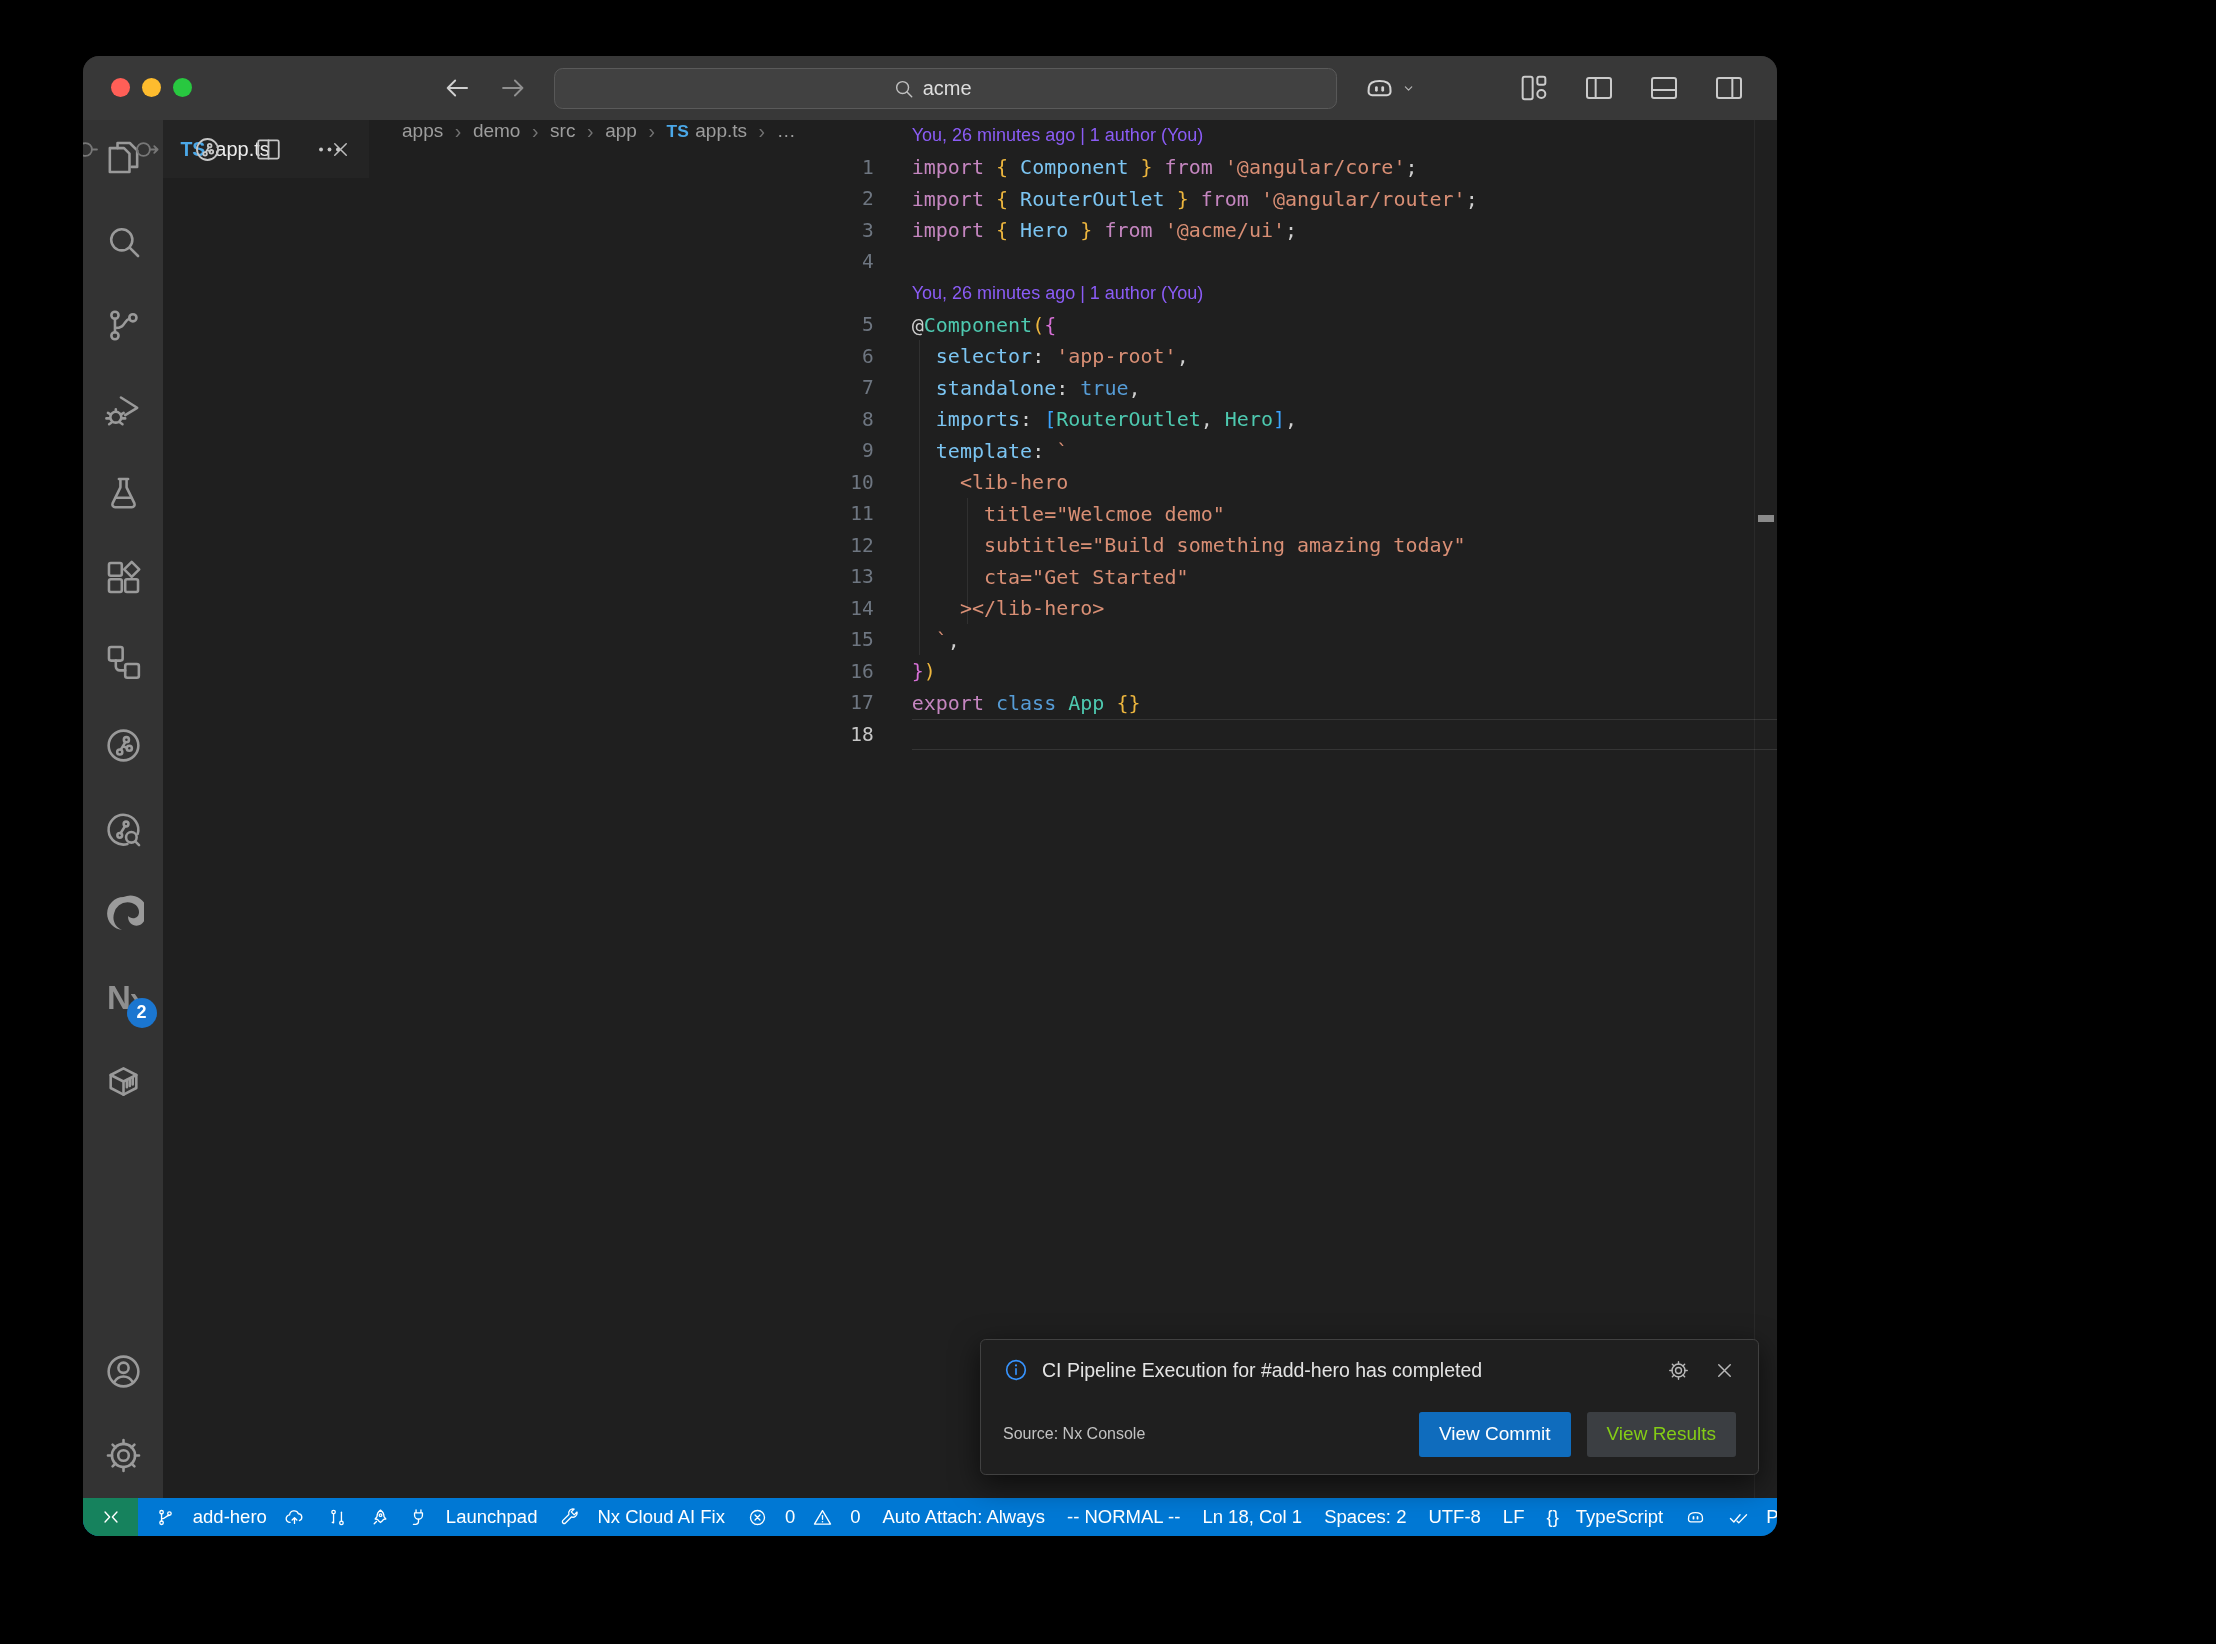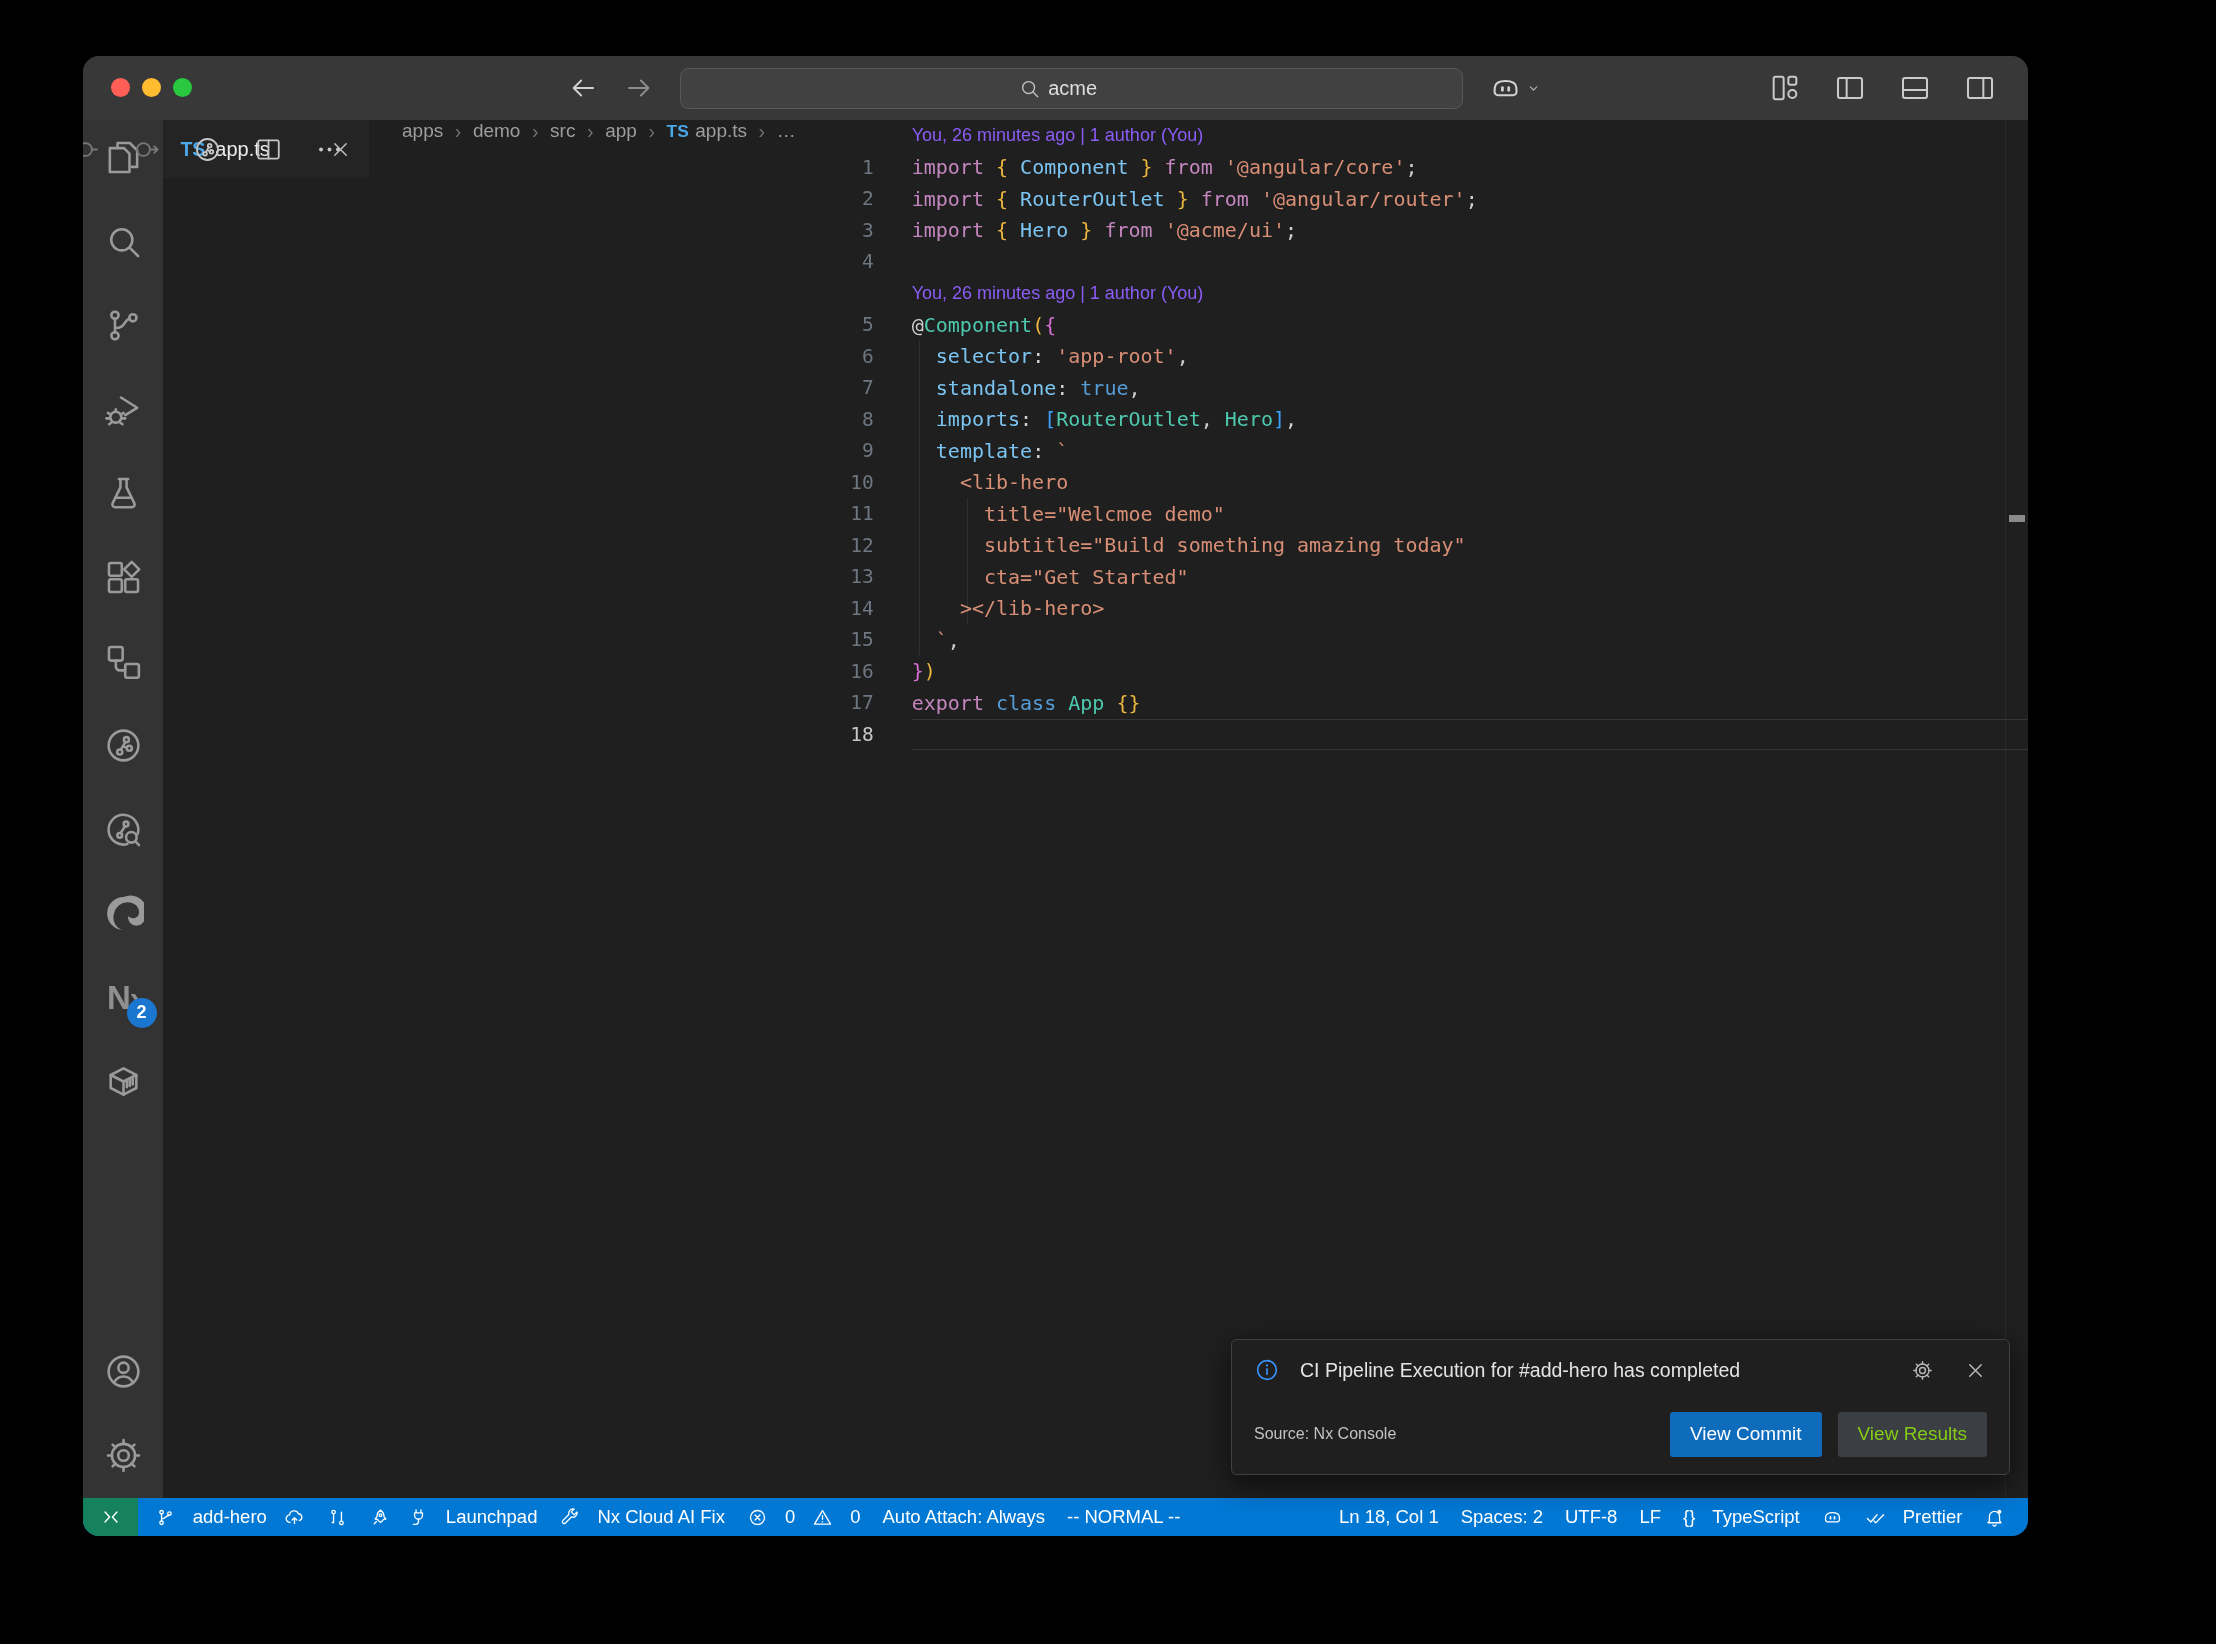--- a/index.html
+++ b/index.html
@@ -1,17 +1,17 @@
 <!DOCTYPE html>
 <html style="font-size:11.6px"><head>
 <meta charset="utf-8">
 <style>
   html,body{margin:0;padding:0;background:#000;}
   .screen{position:relative;width:2216px;height:1645px;background:#000;overflow:hidden;font-family:"Liberation Sans",sans-serif;}
-  .window{position:absolute;left:83px;top:56px;width:1945px;height:1480px;border-radius:16px;overflow:hidden;background:#1f1f1f;box-shadow:0 14.5px 58px rgba(0,0,0,.8);}
+  .window{position:absolute;left:83px;top:56px;width:1694px;height:1480px;border-radius:16px;overflow:hidden;background:#1f1f1f;box-shadow:0 14.5px 58px rgba(0,0,0,.8);}
   svg{display:block;width:100%;height:100%;}
 
   
   .titlebar{position:relative;height:64px;background:#383838;flex:none;}
   .traffic{position:absolute;left:27.5px;top:22.4px;display:flex;gap:12.3px;}
   .dot{width:19px;height:19px;border-radius:50%;}
   .tb-center{position:absolute;left:50%;top:0;height:64px;transform:translateX(-50%);display:flex;align-items:center;gap:26px;}
   .nav-ic{width:30px;height:30px;color:#d0d0d0;}
   .searchbox{width:783px;height:41px;background:#414141;border:1.4px solid #5a5a5a;border-radius:8.7px;display:flex;align-items:center;justify-content:center;gap:7.2px;box-sizing:border-box;}
   .search-ic{width:23px;height:23px;color:#c0c0c0;}
@@ -62,21 +62,21 @@
   .statusbar{height:38px;background:#0078d4;display:flex;align-items:center;color:#fff;font:18.5px "Liberation Sans",sans-serif;flex:none;}
   .sb-remote{width:55px;height:100%;background:#16825d;display:flex;align-items:center;justify-content:center;flex:none;}
   .sb-remote .sb-ic{width:22px;height:22px;}
   .sb-left{display:flex;height:100%;margin-left:5.8px;}
   .sb-right{display:flex;height:100%;margin-left:auto;margin-right:11.6px;}
   .sb-item{display:flex;align-items:center;gap:17px;padding:0 11px;height:100%;white-space:nowrap;}
   .sb-ic{width:21px;height:21px;flex:none;}
 
   
   .notification{position:absolute;right:18px;bottom:61px;width:779px;height:136px;background:#1f1f1f;border:1.1px solid #414141;border-radius:5.8px;box-shadow:0 8.7px 29px rgba(0,0,0,.6);padding:17.4px 22px;box-sizing:border-box;display:flex;flex-direction:column;justify-content:space-between;z-index:5;}
-  .ntf-top{display:flex;align-items:center;gap:20px;justify-content:flex-end;}
+  .ntf-top{display:flex;align-items:center;gap:13px;justify-content:flex-end;}
   .info-ic{width:26px;height:26px;color:#3794ff;flex:none;}
   .ntf-title{color:#e4e4e4;font-size:19.5px;flex:1;}
   .ntf-gear,.ntf-close{width:23px;height:23px;color:#b8b8b8;flex:none;}
   .ntf-gear{margin-right:10px;}
   .ntf-bottom{display:flex;align-items:center;}
   .ntf-src{color:#c2c2c2;font-size:16px;flex:1;}
   .btn{height:45px;padding:0 20px;border-radius:2.9px;font-size:19px;display:flex;align-items:center;border:none;}
   .btn-primary{background:#0F6CBD;color:#fff;margin-right:16px;}
   .btn-secondary{background:#3b3e42;color:#84cc16;}
 </style>

